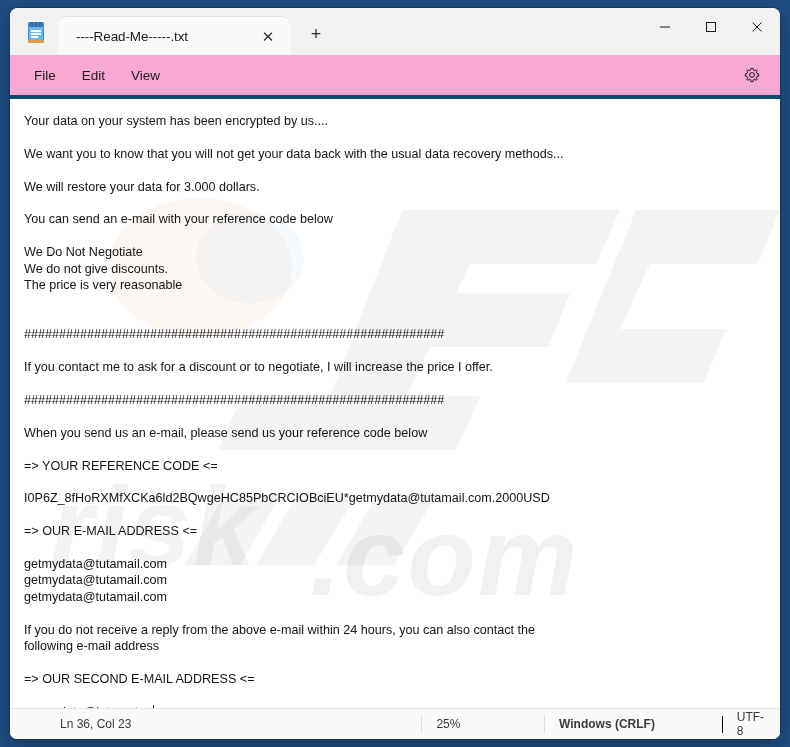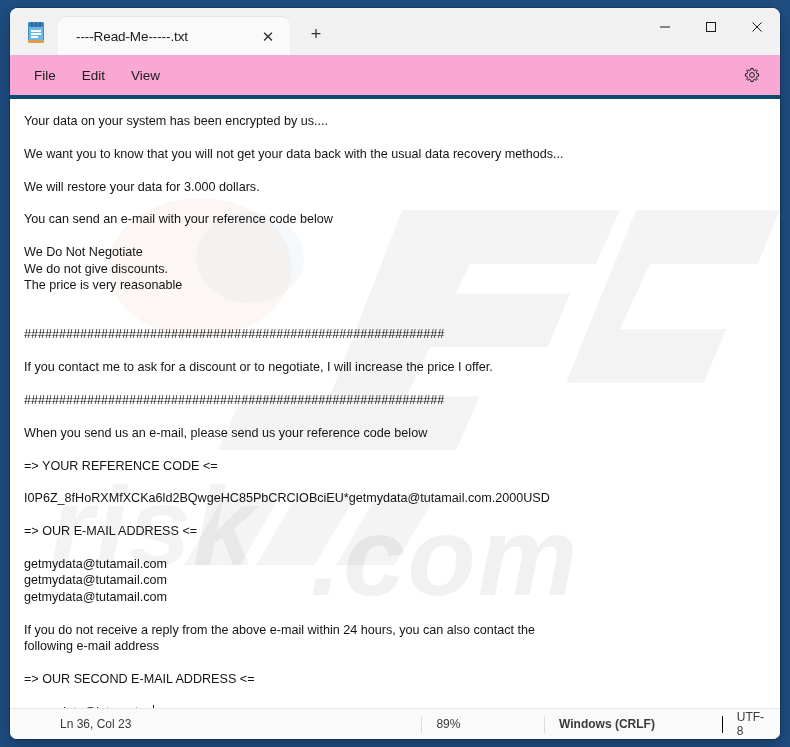--- a/index.html
+++ b/index.html
@@ -370,19 +370,19 @@
 following e-mail address
 
 =&gt; OUR SECOND E-MAIL ADDRESS &lt;=
 
 serverdata@internet.ru<span class="caret"></span></div>
       <div id="caret-holder" style="position:absolute; z-index:3;"></div>
     </div>
 
     <div id="statusbar">
       <div class="status-cell" id="status-lncol">Ln 36, Col 23</div>
-      <div class="status-cell" id="status-zoom">89%</div>
+      <div class="status-cell" id="status-zoom">25%</div>
       <div class="status-cell" id="status-eol">Windows (CRLF)</div>
       <div class="status-cell" id="status-enc">UTF-8</div>
     </div>
 
   </div>
 </div>
 
 </body></html>

